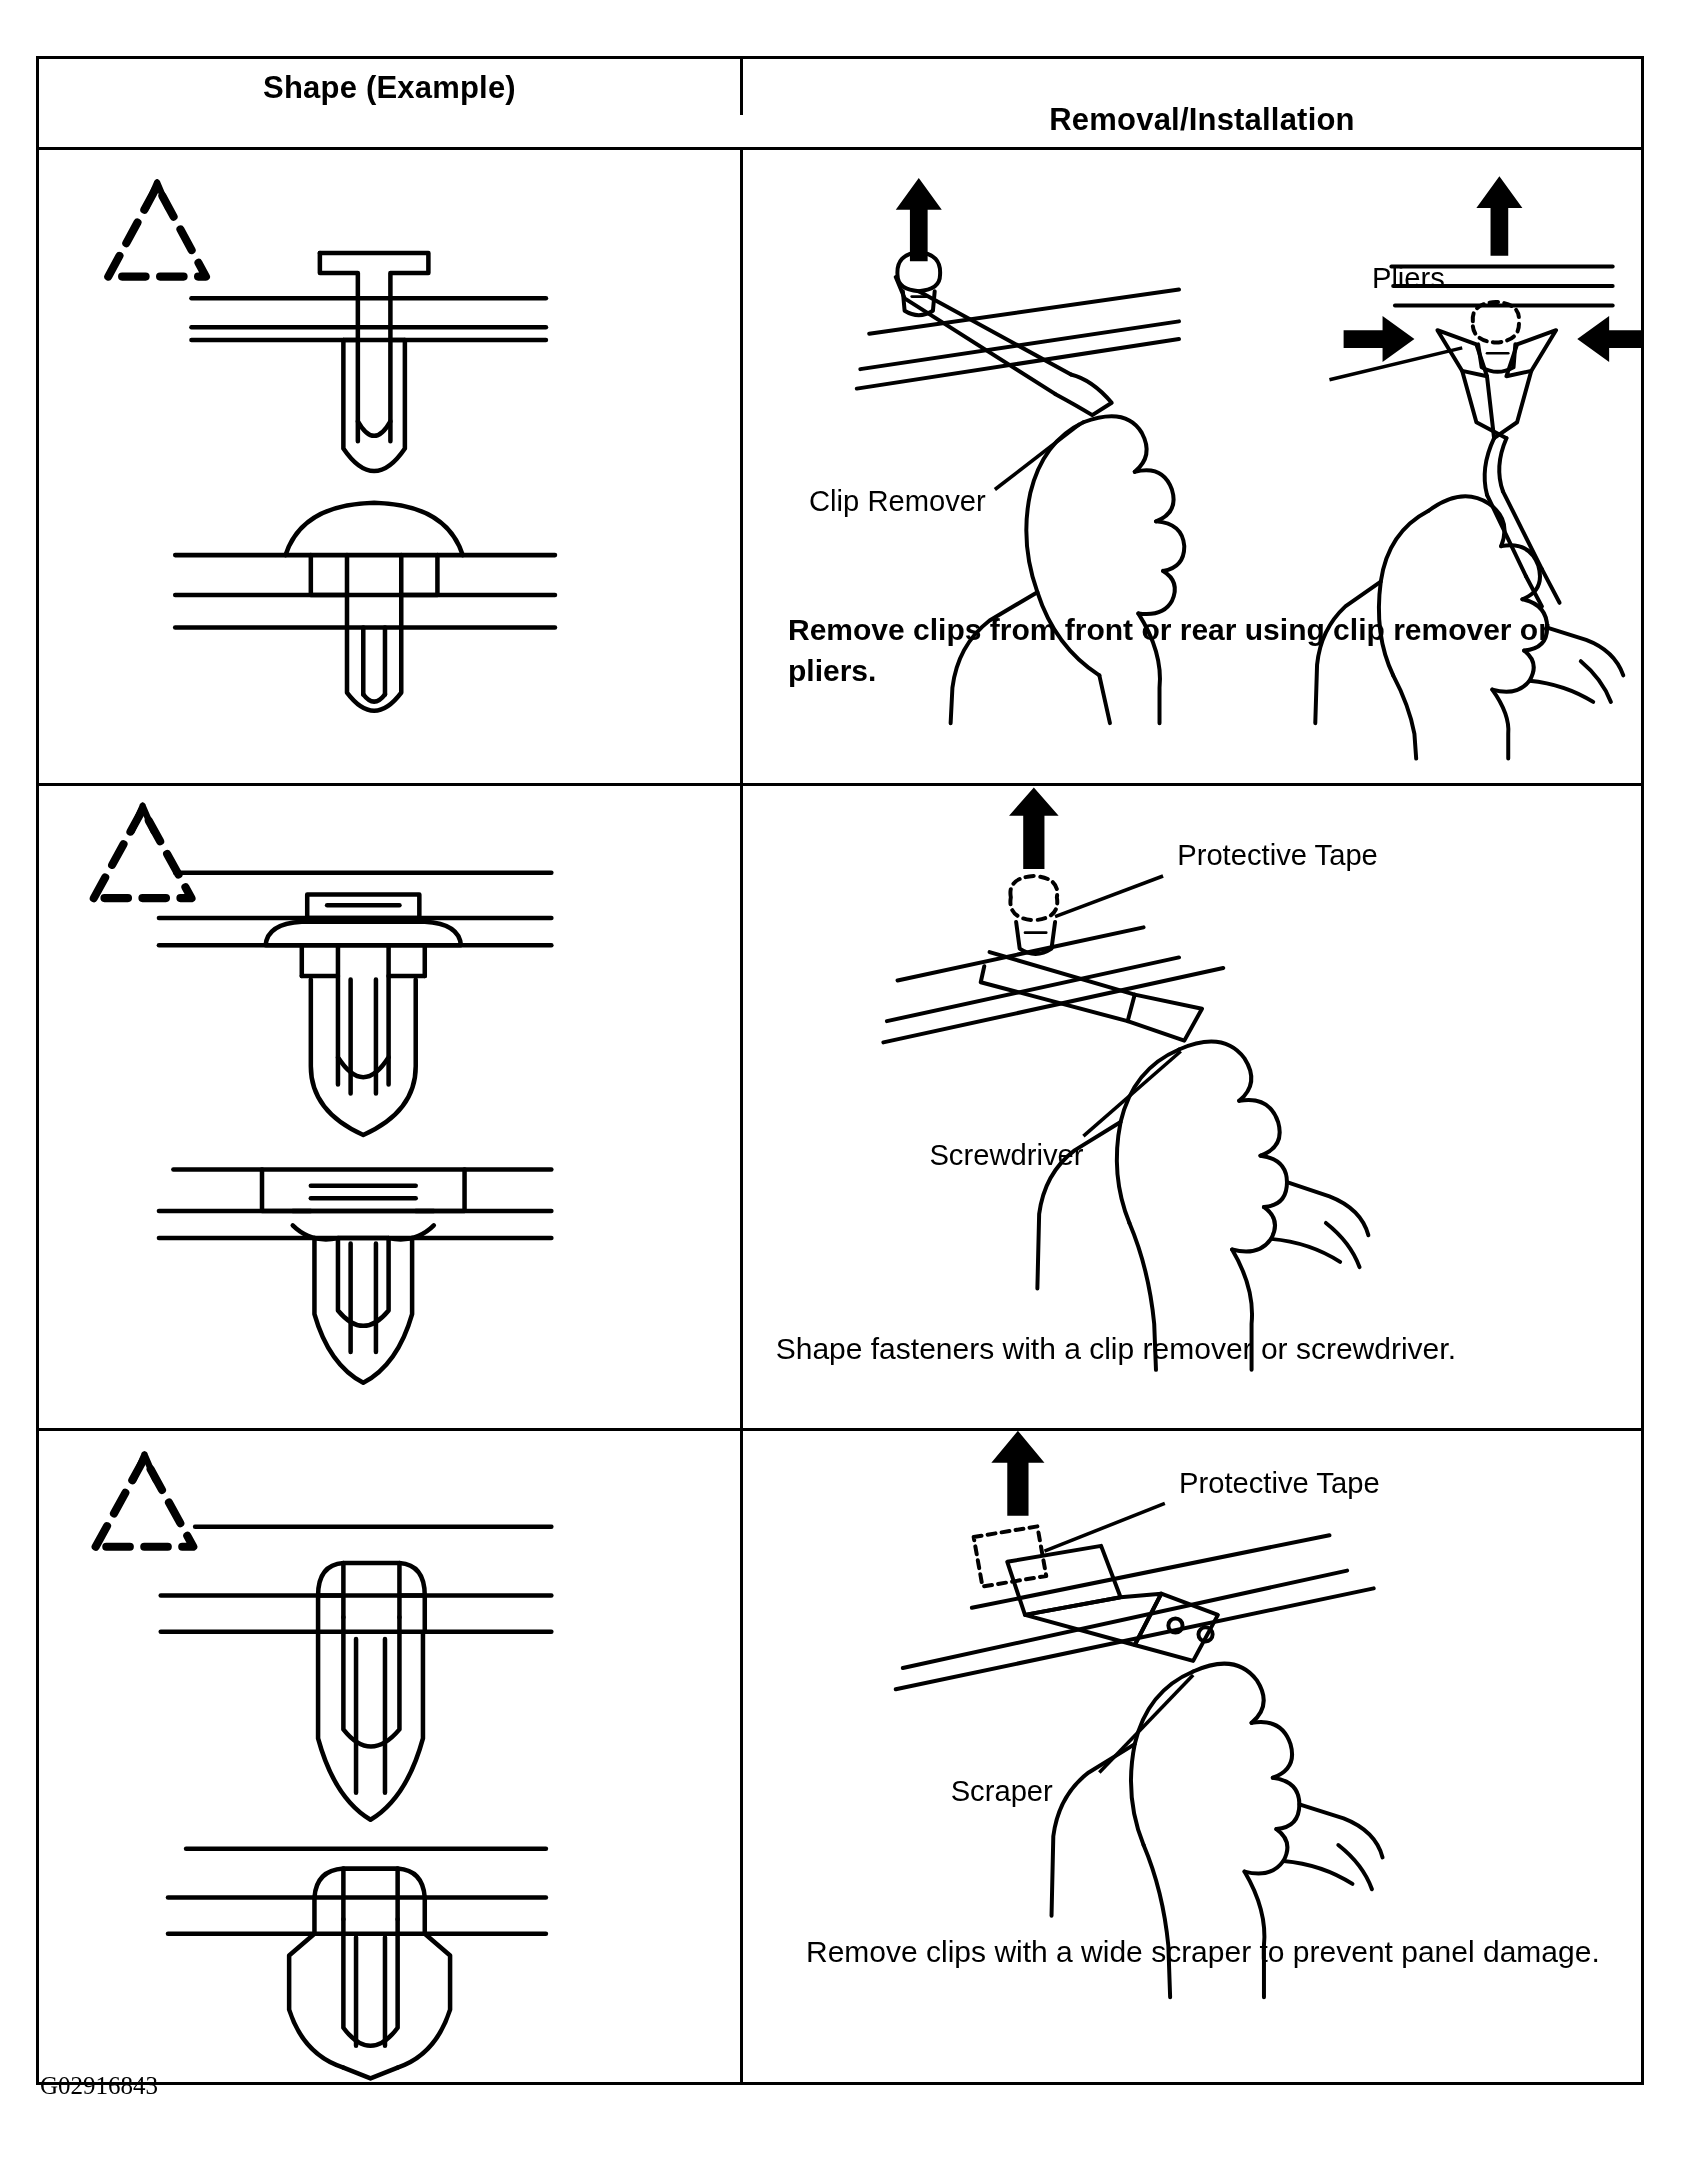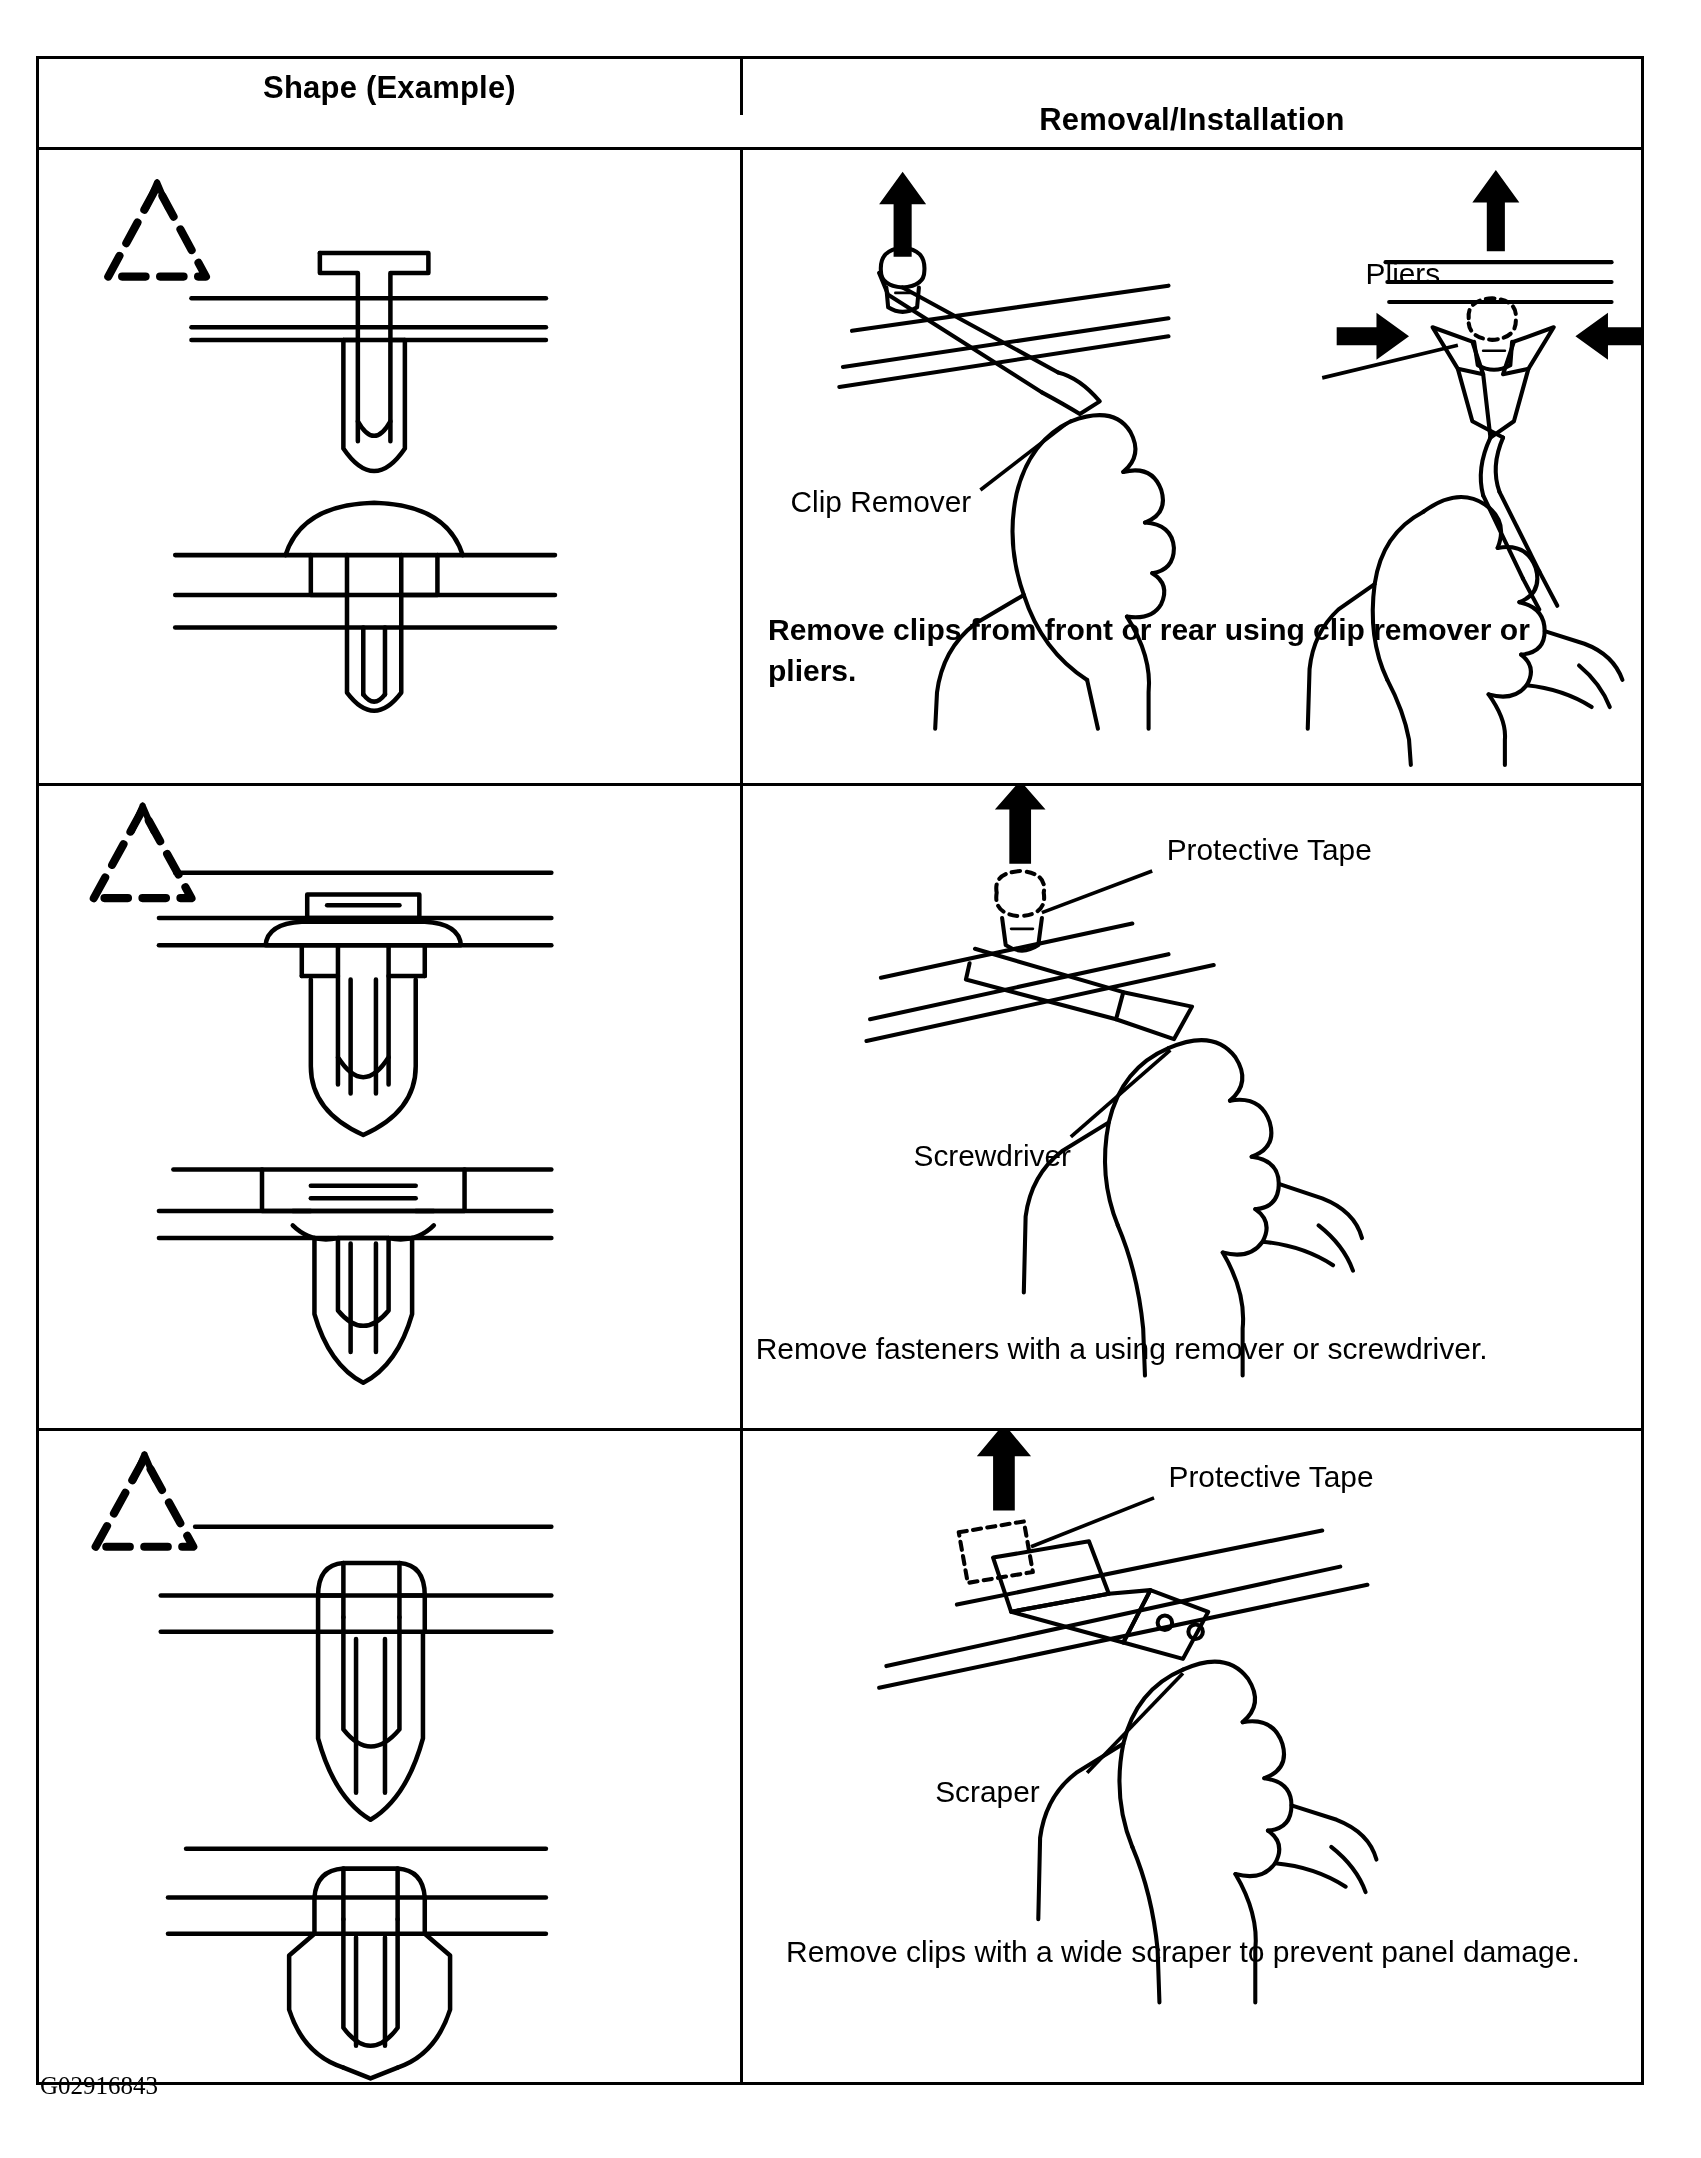--- a/index.html
+++ b/index.html
@@ -26,20 +26,21 @@
     left: 36px;
     top: 56px;
     width: 1608px;
     border: 3.6px solid #000;
     box-sizing: border-box;
   }
   .row {
     display: flex;
     width: 100%;
     box-sizing: border-box;
+    gap: 20px;
   }
   .row + .row {
     border-top: 3.6px solid #000;
   }
   .cell-left {
     width: 704px;
     box-sizing: border-box;
     border-right: 3.6px solid #000;
     position: relative;
   }
@@ -303,21 +304,21 @@
             <path d="M574 504 Q618 508 652 530"></path>
             <path d="M636 486 Q664 508 674 536"></path>
           </g>
           <g fill="none" stroke="#000" stroke-width="4">
             <path d="M452 94 L330 140"></path>
             <path d="M362 388 L472 292"></path>
           </g>
           <text class="lbl" x="468" y="82">Protective Tape</text>
           <text class="lbl" x="188" y="420">Screwdriver</text>
         </svg>
-        <div class="caption" style="top: 543px; left: 12.7px;">Remove fasteners with a using remover or screwdriver.</div>
+        <div class="caption" style="top: 543px; left: 12.7px;">Shape fasteners with a clip remover or screwdriver.</div>
       </div>
     </div>
 
     <div class="row row-3">
       <div class="cell-left shape-cell">
         <svg class="svgwrap" viewBox="0 0 774 720" xmlns="http://www.w3.org/2000/svg">
           <g fill="none" stroke="#000" stroke-width="5" stroke-linecap="round" stroke-linejoin="round">
             <g stroke-width="9" stroke-dasharray="26 16">
               <path d="M62 128 L116 30 L170 128 Z"></path>
             </g>

